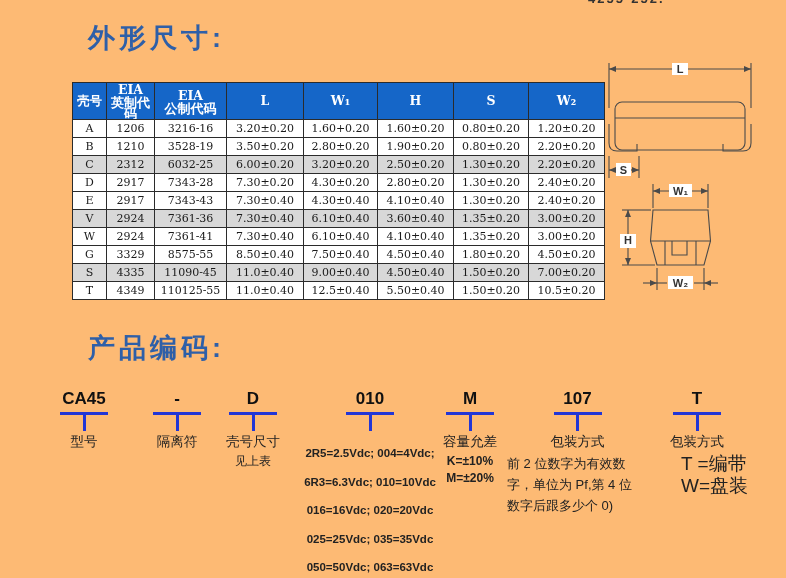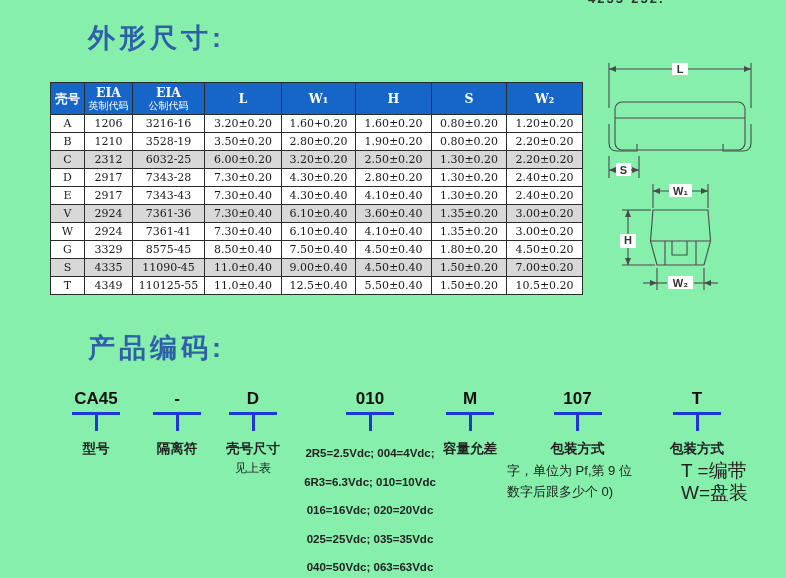--- a/index.html
+++ b/index.html
@@ -1,51 +1,51 @@
 <!DOCTYPE html>
 <html style="--header-blue: #1566C8; --title-blue: #2E5FA8; --connector-blue: #2236D6; --shaded-row: #D8D8D8;"><head>
 <meta charset="utf-8">
 <style>
   html,body{margin:0;padding:0;background:#fff;}
-  .page{position:relative;width:786px;height:578px;background:#86efac;overflow:hidden;
+  .page{position:relative;width:786px;height:578px;background:#fdba74;overflow:hidden;
         font-family:"Liberation Sans",sans-serif;color:#1a1a1a;}
 
   .top-fragment{position:absolute;left:588px;top:0;width:110px;height:7px;overflow:hidden;
                 color:#333;font-size:13px;font-weight:bold;letter-spacing:2px;}
   .top-fragment span{display:block;margin-top:-9px;}
 
   .section-title{position:absolute;color:var(--title-blue,#2E5FA8);font-weight:bold;
                  font-size:27px;letter-spacing:4px;}
   .title-dims{left:88px;top:20px;}
   .title-coding{left:88px;top:330px;}
 
   
-  .dim-table{position:absolute;left:50px;top:82px;width:532px;border-collapse:collapse;
+  .dim-table{position:absolute;left:72px;top:82px;width:532px;border-collapse:collapse;
              table-layout:fixed;}
   .dim-table th,.dim-table td{border:1px solid #2b2b2b;text-align:center;vertical-align:middle;
              overflow:hidden;padding:0;}
   .dim-table thead th{background:var(--header-blue,#1566C8);color:#fff;height:31px;
              font-family:"DejaVu Serif",serif;}
   .th-main{font-size:12.5px;font-weight:bold;line-height:14px;}
-  .th-sub{font-size:10px;font-weight:normal;line-height:11px;}
+  .th-sub{font-size:13px;font-weight:bold;line-height:11px;}
   .th-sub:empty{display:none;}
   .dim-table td{font-family:"DejaVu Serif",serif;font-size:11px;height:17px;line-height:17px;
              background:#fff;white-space:nowrap;}
   .dim-table tr.shaded td{background:var(--shaded-row,#D8D8D8);}
 
   
   .cap-svg{position:absolute;left:595px;top:58px;}
 
   
   .seg{position:absolute;top:388px;text-align:center;}
   .seg-code{font-size:17px;font-weight:bold;height:22px;line-height:22px;color:#111;}
   .tconn{margin-top:2px;height:21px;}
   .tconn .hbar{width:48px;height:3px;margin:0 auto;background:var(--connector-blue,#2236D6);}
   .tconn .vbar{width:3px;height:16px;margin:0 auto;background:var(--connector-blue,#2236D6);}
-  .seg-label{margin-top:7px;font-size:13.5px;font-weight:bold;color:#222;}
+  .seg-label{font-size:13.5px;font-weight:normal;color:#222;}
   .seg-lines{margin-top:2px;color:#222;}
   .seg.case  .seg-lines div{font-size:12px;line-height:16px;}
   .seg.volt  .seg-lines div{font-size:11.5px;font-weight:600;line-height:16.5px;white-space:nowrap;margin-top:12px;}
   .seg.tol   .seg-lines div{font-size:12px;font-weight:bold;line-height:17px;}
   .seg.capcode .seg-lines{text-align:left;padding-left:2px;}
   .seg.capcode .seg-lines div{font-size:13px;line-height:21px;white-space:nowrap;}
   .seg.pack .seg-lines{text-align:left;padding-left:44px;}
   .seg.pack .seg-lines div{font-size:19px;line-height:22px;}
 </style>
 </head>
@@ -167,21 +167,21 @@
           <td>7361-41</td>
           <td>7.30±0.40</td>
           <td>6.10±0.40</td>
           <td>4.10±0.40</td>
           <td>1.35±0.20</td>
           <td>3.00±0.20</td>
         </tr>
         <tr>
           <td>G</td>
           <td>3329</td>
-          <td>8575-45</td>
+          <td>8575-55</td>
           <td>8.50±0.40</td>
           <td>7.50±0.40</td>
           <td>4.50±0.40</td>
           <td>1.80±0.20</td>
           <td>4.50±0.20</td>
         </tr>
         <tr class="shaded">
           <td>S</td>
           <td>4335</td>
           <td>11090-45</td>
@@ -257,21 +257,21 @@
       <text x="85" y="15">L</text>
       <text x="28.5" y="116">S</text>
       <text x="85.5" y="137">W₁</text>
       <text x="33" y="186">H</text>
       <text x="85.5" y="229">W₂</text>
     </g>
   </svg>
 
   <div class="section-title title-coding">产品编码:</div>
 
-  <div class="seg" style="left:36px;width:120px">
+  <div class="seg" style="left:24px;width:120px">
     <div class="seg-code">CA45</div>
     <div class="tconn">
         <div class="hbar"></div>
         <div class="vbar"></div>
       </div>
     <div class="seg-label">型号</div>
     <div class="seg-lines"></div>
   </div>
 
   <div class="seg" style="left:117px;width:120px">
@@ -300,43 +300,48 @@
     <div class="seg-code">010</div>
     <div class="tconn">
         <div class="hbar"></div>
         <div class="vbar"></div>
       </div>
     <div class="seg-lines">
         <div>2R5=2.5Vdc; 004=4Vdc;</div>
         <div>6R3=6.3Vdc; 010=10Vdc</div>
         <div>016=16Vdc; 020=20Vdc</div>
         <div>025=25Vdc; 035=35Vdc</div>
-        <div>040=50Vdc; 063=63Vdc</div>
+        <div>050=50Vdc; 063=63Vdc</div>
         <div>075=75Vdc; 100=100Vdc</div>
       </div>
   </div>
 
   <div class="seg tol" style="left:410px;width:120px">
     <div class="seg-code">M</div>
     <div class="tconn">
         <div class="hbar"></div>
         <div class="vbar"></div>
       </div>
     <div class="seg-label">容量允差</div>
+    <div class="seg-lines">
+        <div>K=±10%</div>
+        <div>M=±20%</div>
+      </div>
   </div>
 
   <div class="seg capcode" style="left:505px;width:145px">
     <div class="seg-code">107</div>
     <div class="tconn">
         <div class="hbar"></div>
         <div class="vbar"></div>
       </div>
     <div class="seg-label">包装方式</div>
     <div class="seg-lines">
-        <div>字，单位为 Pf,第 9 位</div>
+        <div>前 2 位数字为有效数</div>
+        <div>字，单位为 Pf,第 4 位</div>
         <div>数字后跟多少个 0)</div>
       </div>
   </div>
 
   <div class="seg pack" style="left:637px;width:120px">
     <div class="seg-code">T</div>
     <div class="tconn">
         <div class="hbar"></div>
         <div class="vbar"></div>
       </div>

